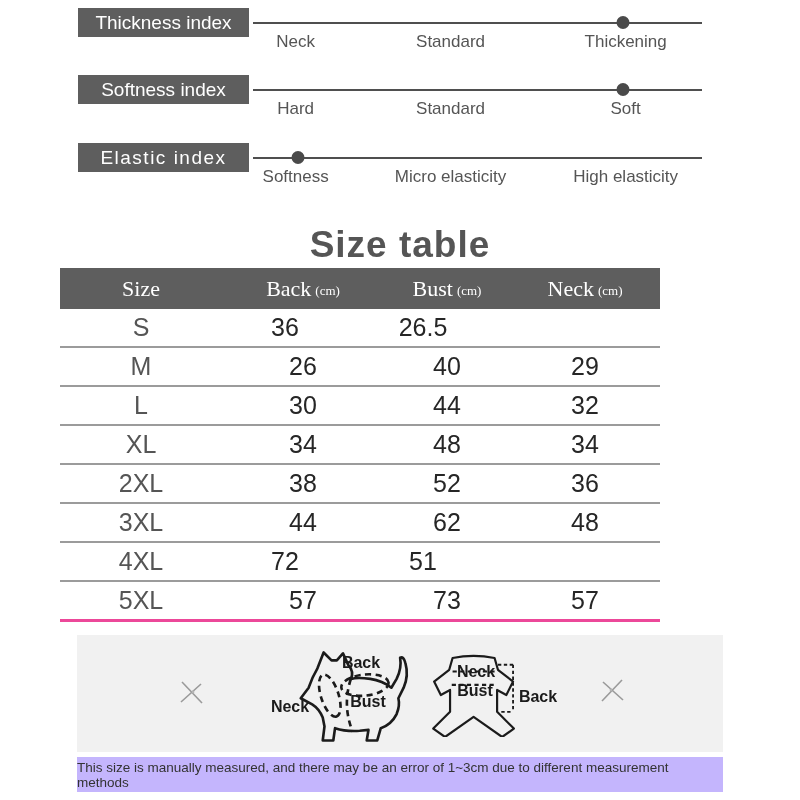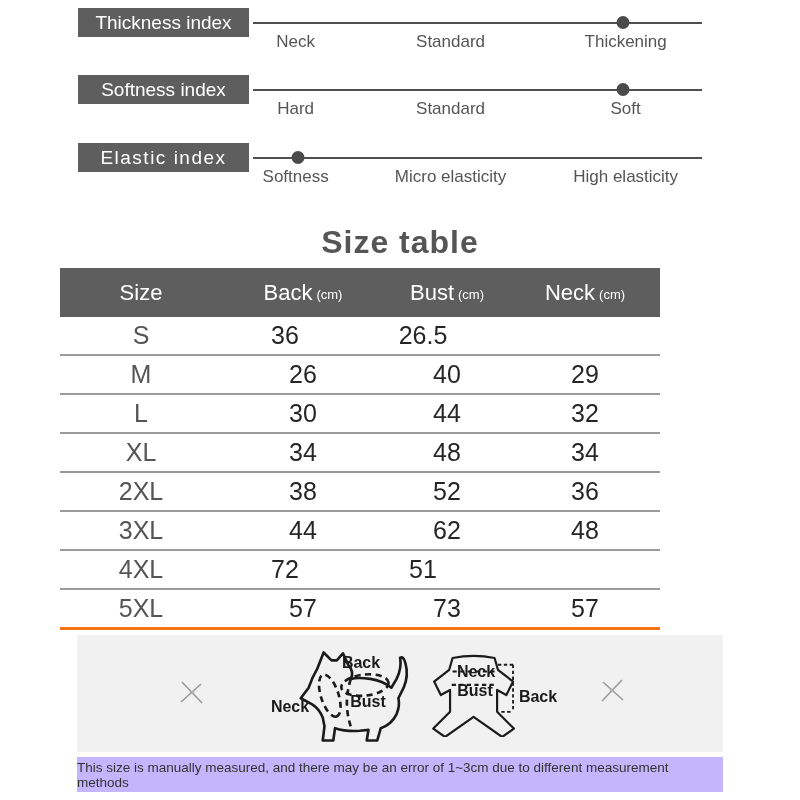--- a/index.html
+++ b/index.html
@@ -16,29 +16,29 @@
   .track{position:absolute;left:253px;top:14px;width:449px;height:2px;background:#4f4f4f;}
   .dot{position:absolute;top:-6px;width:13px;height:13px;border-radius:50%;
        background:#4a4a4a;transform:translateX(-50%);}
   .ticks{position:absolute;left:253px;top:24px;width:449px;height:24px;}
   .tick{position:absolute;top:0;transform:translateX(-50%);font-size:17px;color:#555;
         white-space:nowrap;}
   .tick.t0{left:9.5%}.tick.t1{left:44%}.tick.t2{left:83%}
 
   
   .size-title{position:absolute;top:224px;left:0;width:800px;text-align:center;
-              font-size:32px;font-weight:bold;color:#555;letter-spacing:1px;}
+              font-size:37px;font-weight:bold;color:#555;letter-spacing:1px;}
   .size-table{position:absolute;left:60px;top:268px;width:600px;}
-  .thead{display:flex;height:49px;background:#5e5e5e;color:#fff;align-items:center;font-size:22px;}
+  .thead{display:flex;height:41px;background:#5e5e5e;color:#fff;align-items:center;font-size:22px;font-family:Liberation Serif, serif;}
   .hcell{display:flex;align-items:center;justify-content:center;}
   .col-size{width:27%}.col-back{width:27%}.col-bust{width:21%}.col-neck{width:25%}
   .unit{font-size:13px;margin-left:4px;margin-top:4px;}
   .trow{display:flex;height:37px;align-items:center;border-bottom:2px solid #9b9b9b;
         font-size:25px;color:#262626;}
-  .trow:last-child{border-bottom:3px solid #f97316;}
+  .trow:last-child{border-bottom:3px solid #ec4899;}
   .tcell{text-align:center;}
   .trow .col-size{color:#555;}
 
   
   .panel{position:absolute;left:77px;top:635px;width:646px;height:117px;background:#f1f1f1;}
   .arrow{position:absolute;width:30px;height:30px;}
   .arrow.left{left:100px;top:42px;}
   .arrow.right{right:96px;top:40px;}
   .dog-svg{position:absolute;left:198px;top:14px;width:150px;height:95px;}
   .garment-svg{position:absolute;left:352px;top:18px;width:90px;height:84px;}

